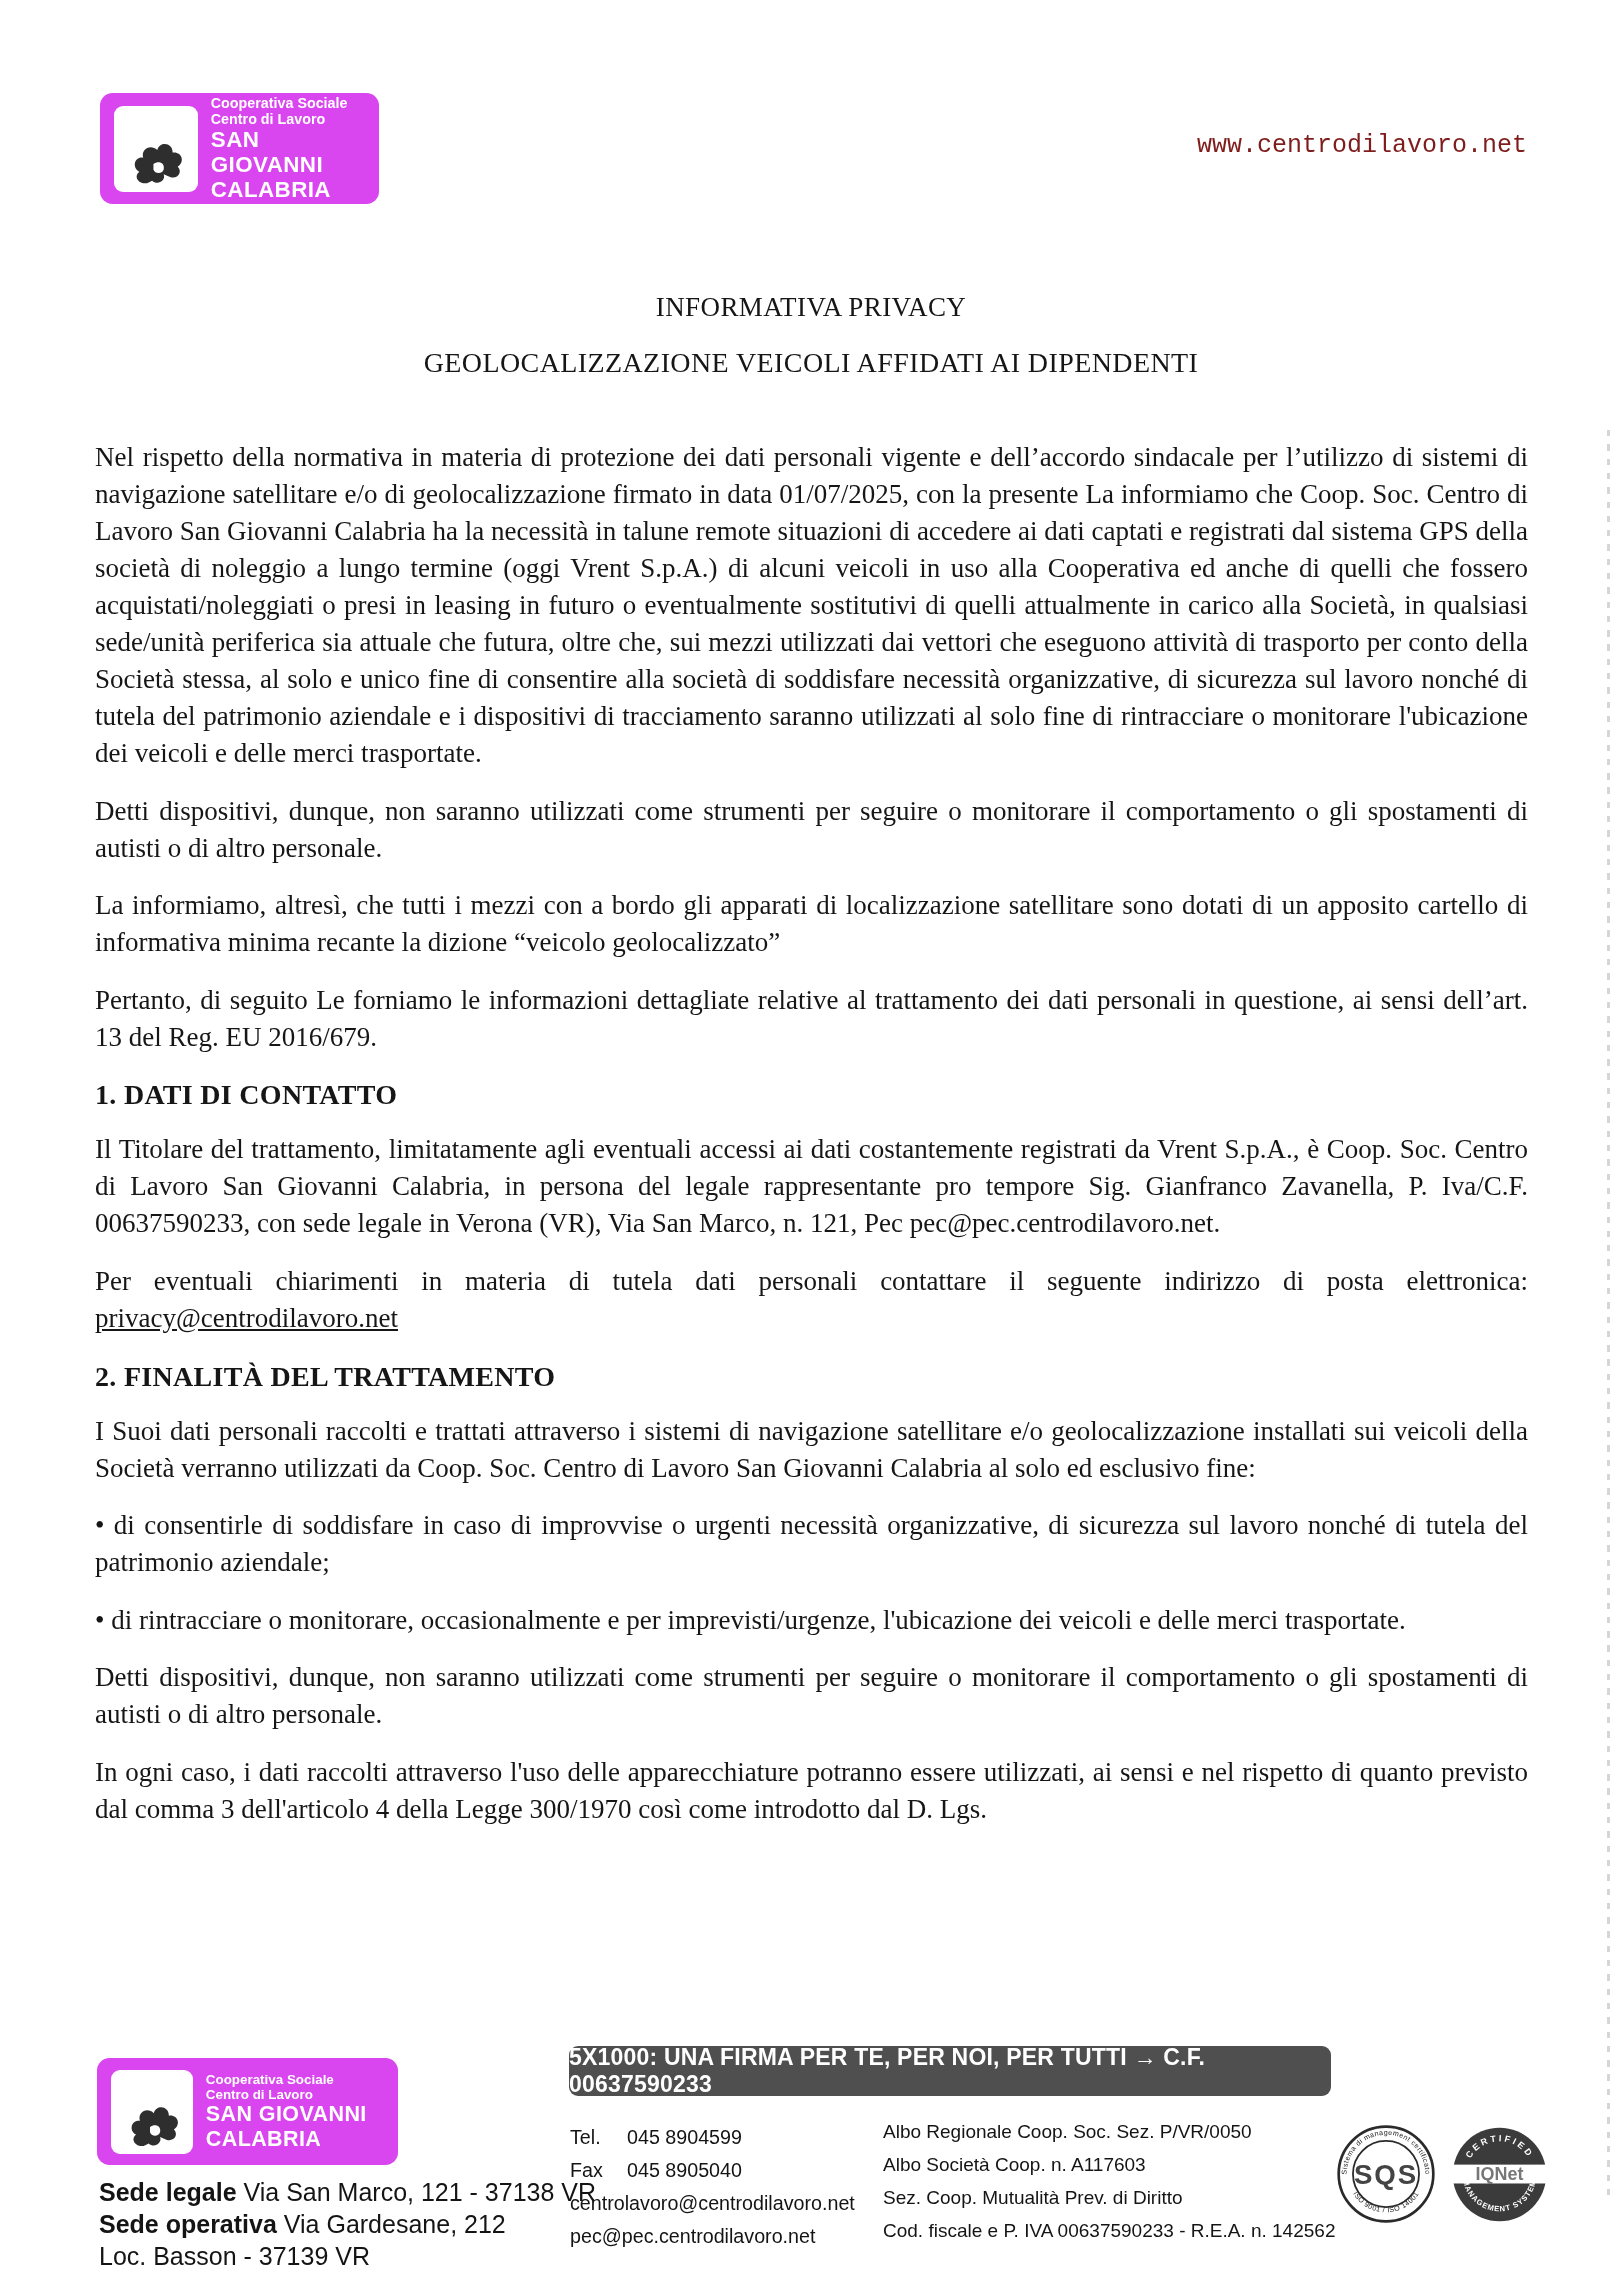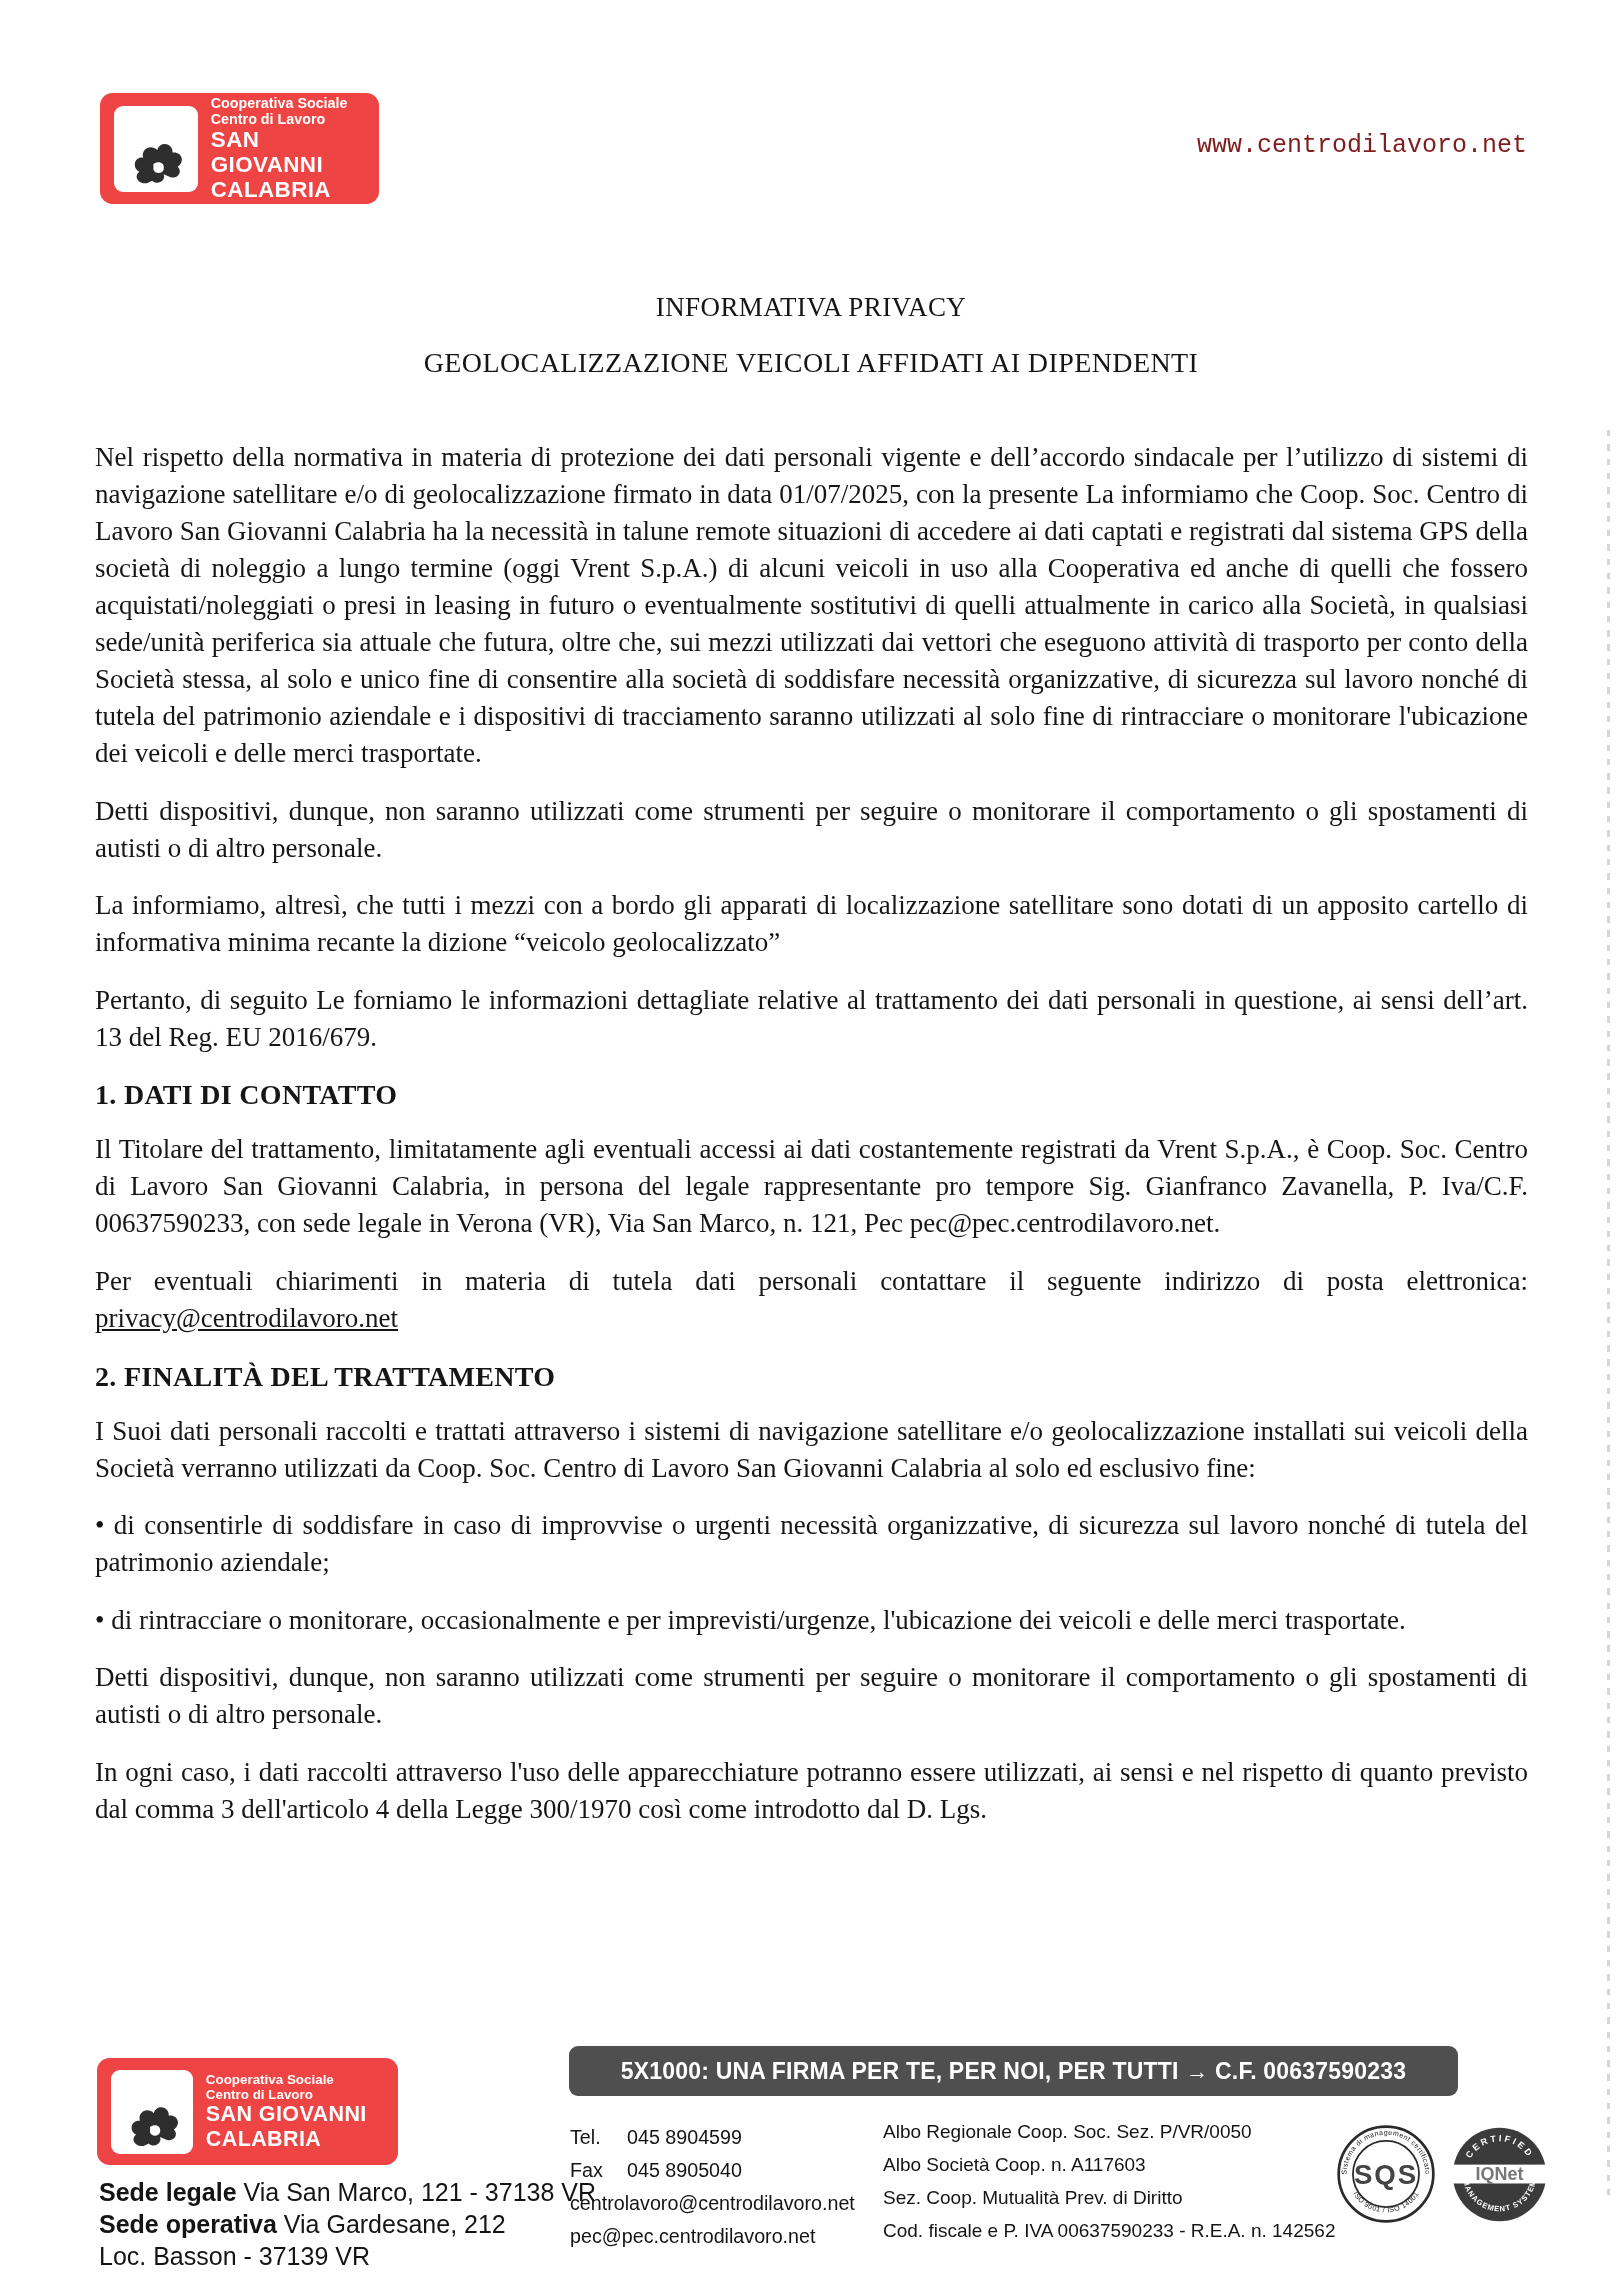--- a/index.html
+++ b/index.html
@@ -4,21 +4,21 @@
 <style>
   html,body { margin:0; padding:0; background:#9a9a9a; }
   .page {
     position:relative; width:1622px; height:2293px; margin:0 auto;
     background:#ffffff; color:#161616;
     font-family:"Liberation Serif", serif; overflow:hidden;
   }
 
   
   .logo {
-    position:absolute; background:#ef4444; border-radius:12.5px;
+    position:absolute; background:#d946ef; border-radius:12.5px;
     display:flex; align-items:center; gap:12.5px; padding:10.7px 14.3px; box-sizing:border-box;
   }
   .logo-mark {
     background:#ffffff; border-radius:9px; flex:0 0 auto;
     display:flex; align-items:flex-end; justify-content:center; overflow:hidden;
   }
   .logo-text { color:#ffffff; font-family:"Liberation Sans", sans-serif; line-height:1.12; }
   .logo-small { font-weight:bold; }
   .logo-big   { font-weight:bold; letter-spacing:0.4px; }
 
@@ -54,21 +54,21 @@
   .content p { margin:0 0 20.6px 0; }
   .content .sec {
     font-size:28px; font-weight:bold; text-align:left;
     margin:7.2px 0 18px 0; letter-spacing:0.3px;
   }
   .content .sec-gap { margin-top:17px;font-family:Liberation Serif, serif; }
   .link { color:inherit; text-decoration:underline; cursor:pointer; }
 
   
   .banner {
-    position:absolute; left:569px; top:2046px; width:889px; height:50px;
+    position:absolute; left:569px; top:2046px; width:762px; height:50px;
     background:#4f4f4f; border-radius:9px;
     display:flex; align-items:center; justify-content:center;
     color:#ffffff; font-family:"Liberation Sans", sans-serif;
     font-weight:bold; font-size:23px; letter-spacing:0.2px;
   }
 
   .addr {
     position:absolute; left:99px; top:2176px;
     font-family:"Liberation Sans", sans-serif; font-size:25px; line-height:32px; color:#141414;
   }

